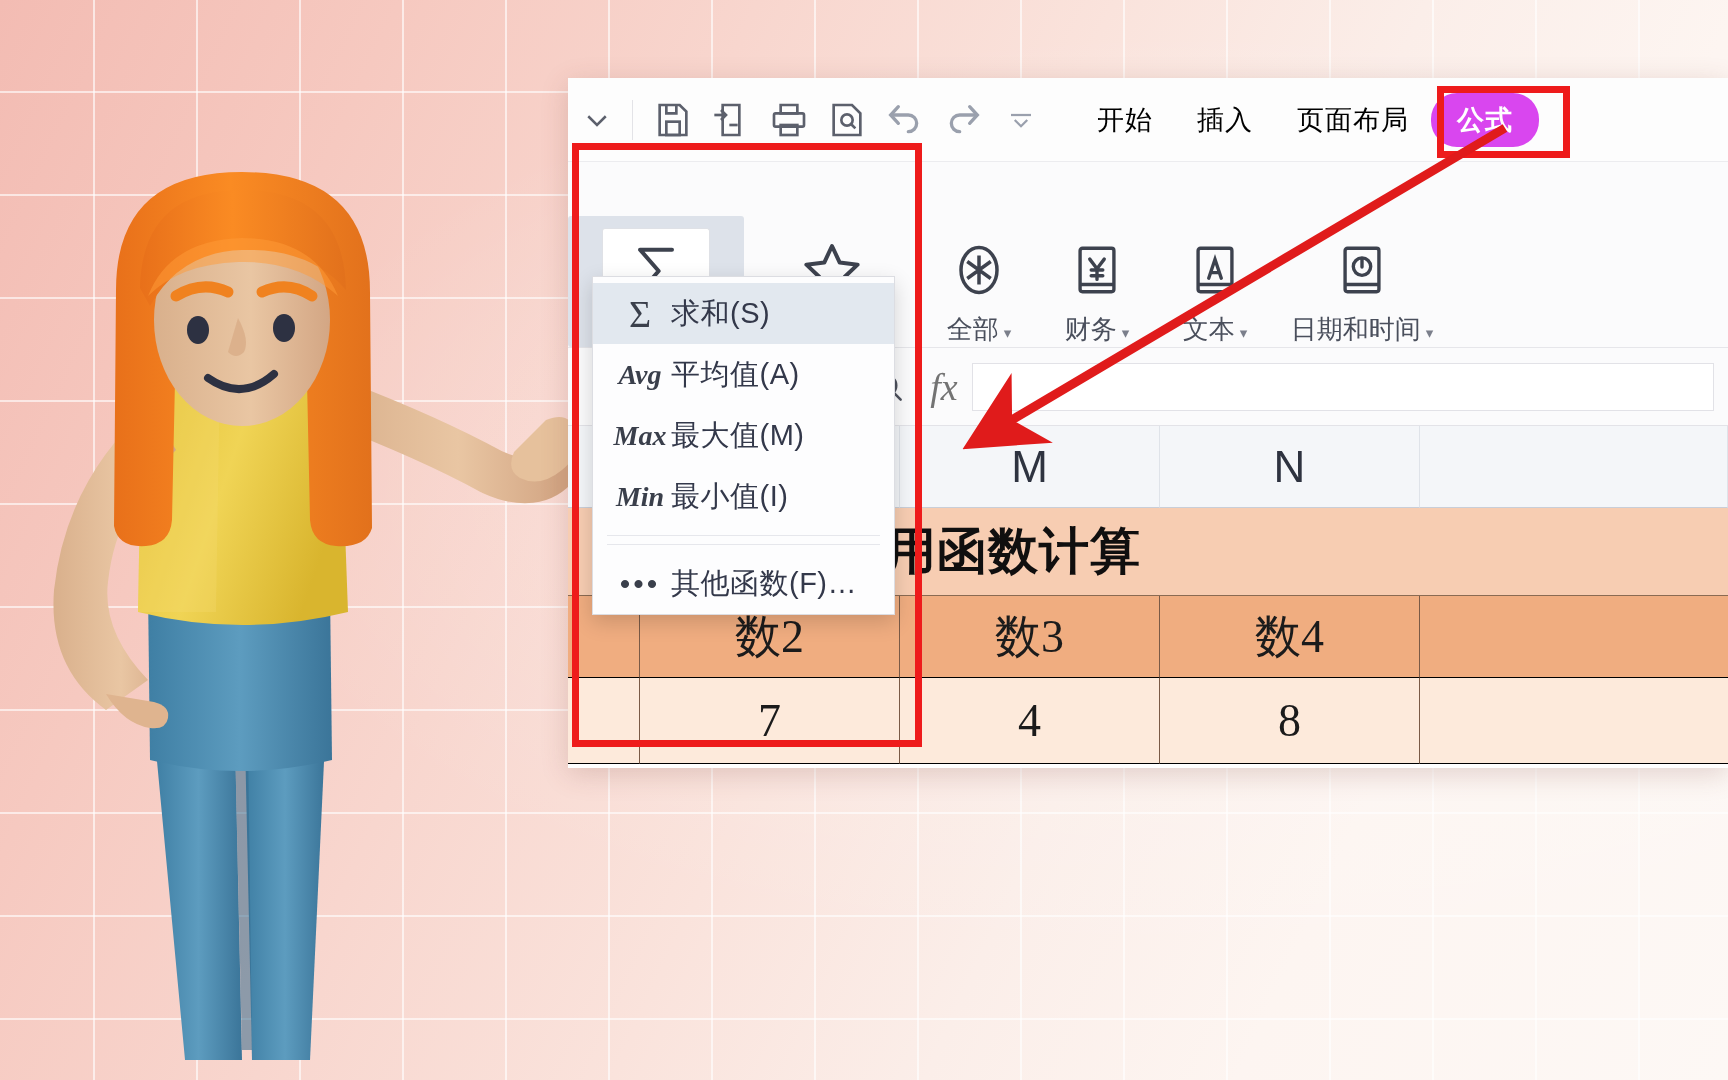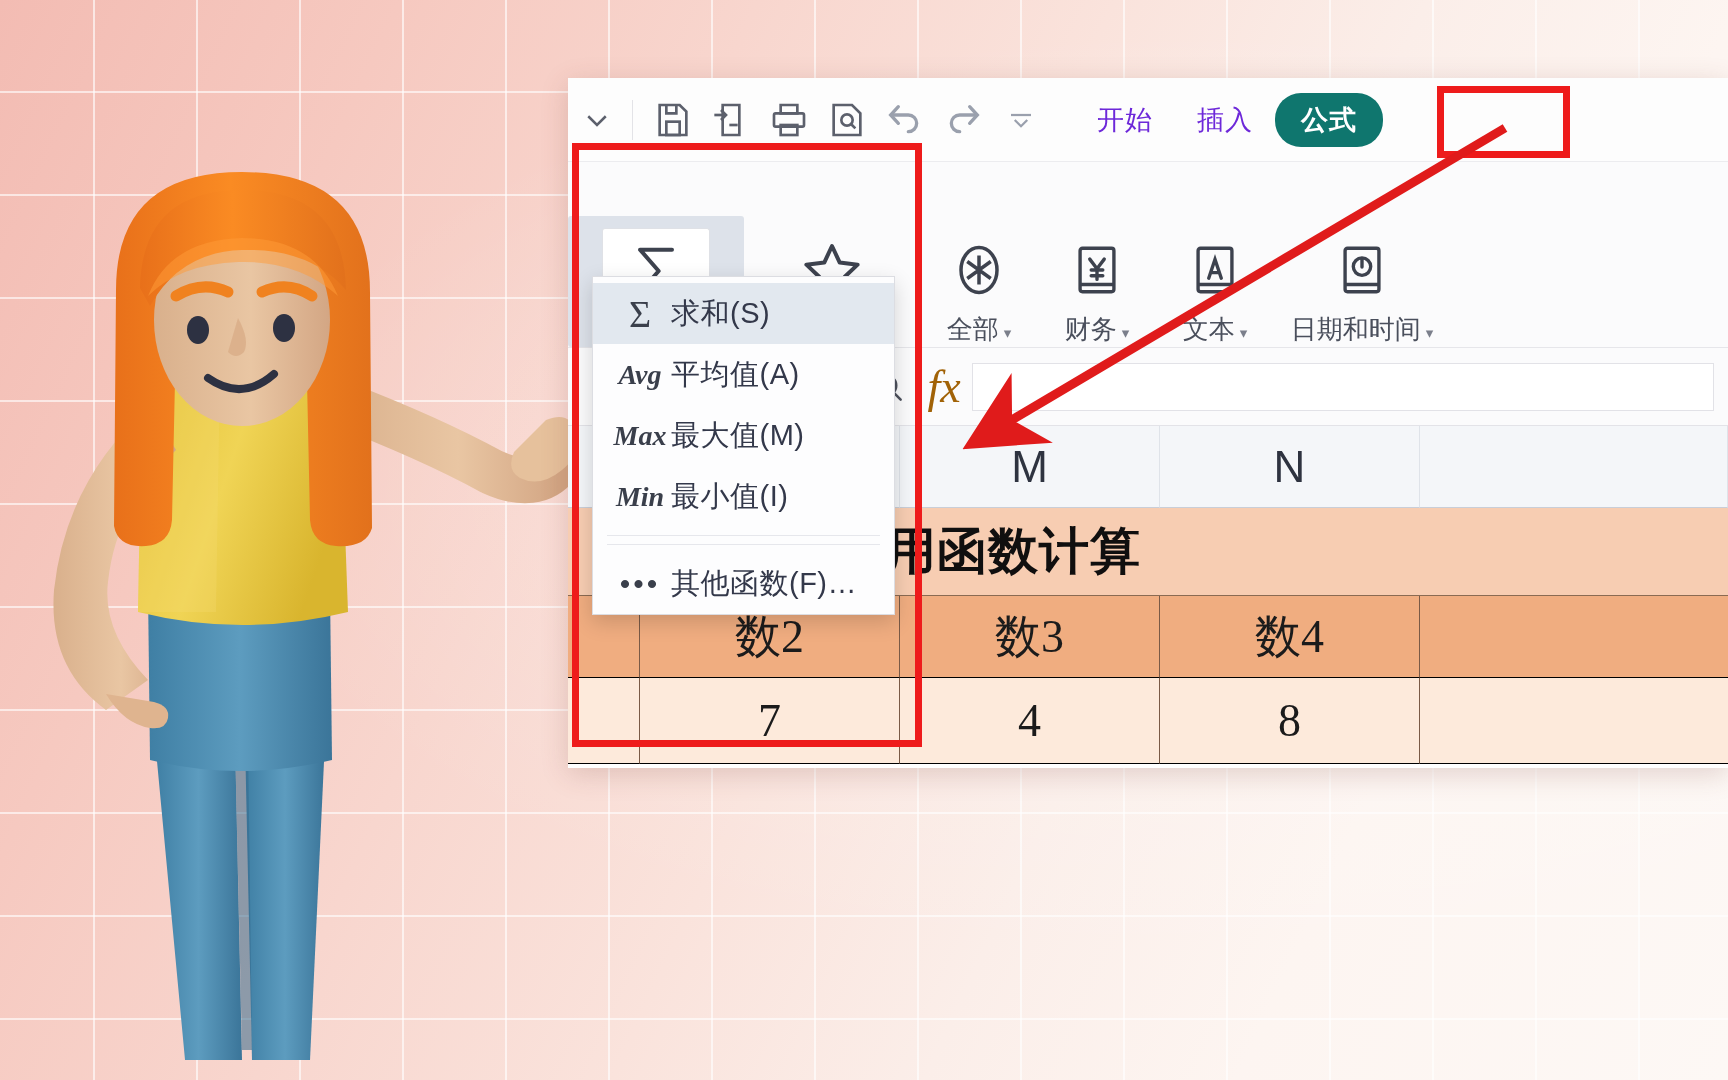--- a/index.html
+++ b/index.html
@@ -53,25 +53,25 @@
     background:#fdfdfd;
     display:flex; align-items:center;
     border-bottom:1px solid #ececef;
   }
   .qa-left { display:flex; align-items:center; padding-left:6px; gap:2px; }
   .qa-caret { width:46px; height:46px; display:flex; align-items:center; justify-content:center; }
   .qa-sep { width:1px; height:40px; background:#e3e3e7; margin:0 10px; }
   .qa-btn { width:56px; height:52px; display:flex; align-items:center; justify-content:center; border-radius:5px; }
   .tabs { display:flex; align-items:center; gap:0px; margin-left:26px; }
   .tab {
-    font-size:27px; color:#6d28d9; padding:8px 22px;
+    font-size:27px; color:#000000; padding:8px 22px;
     letter-spacing:1px; white-space:nowrap;
   }
   .tab.active {
-    background:#0f766e; color:#ffffff; border-radius:26px;
+    background:#d946ef; color:#ffffff; border-radius:26px;
     padding:9px 26px; font-weight:600;
   }
 
   
   #ribbon {
     position:relative; height:186px; background:#fbfbfc;
     border-bottom:1px solid #e6e6ea;
     display:flex; align-items:flex-end; padding-top:14px;
   }
   .rib-item {
@@ -85,21 +85,21 @@
   }
   .rib-lbl .car { font-size:15px; color:#7b7f8b; position:relative; top:-5px;}
   .rib-item.wide { width:176px; }
   .rib-item.sel .rib-ico { background:#ffffff; border:1px solid #dfe1e6; border-bottom:none; width:108px; border-radius:3px 3px 0 0;}
   .rib-item.sel { background:#dde2ea; border-radius:3px; }
 
   
   #fbar { height:78px; background:#fbfbfc; display:flex; align-items:center; padding-left:4px; border-bottom:1px solid #e3e3e8; }
   #namebox { width:288px; height:46px; }
   .fb-ico { width:56px; display:flex; align-items:center; justify-content:center; }
-  .fx { font-family:"Liberation Serif", serif; font-style:italic; font-size:46px; color:#a16207; }
+  .fx { font-family:"Liberation Serif", serif; font-style:italic; font-size:38px; color:#737373; }
   #fx-input { flex:1; height:48px; background:#fff; border:1px solid #e2e2e7; margin-right:14px; }
 
   
   #sheet { position:relative; height:342px; background:#fff; overflow:hidden; }
   .colhdr { display:flex; height:82px; background:#f4f6f9; }
   .colhdr .ch {
     border-right:1px solid #dfe3e9; border-bottom:1px solid #c9ced8;
     display:flex; align-items:center; justify-content:center;
     font-size:44px; color:#2e3340; font-family:"Liberation Sans", sans-serif;
   }
@@ -263,20 +263,21 @@
         <svg width="30" height="30" viewBox="0 0 24 24" fill="none" stroke="#9aa0ad" stroke-width="1.8">
           <path d="M4 8h16"></path>
             <polyline points="7,12 12,17 17,12"></polyline>
         </svg>
       </div>
     </div>
 
     <div class="tabs">
       <div class="tab">开始</div>
       <div class="tab">插入</div>
+      <div class="tab">页面布局</div>
       <div class="tab active">公式</div>
     </div>
   </div>
 
   <div id="ribbon">
 
     <div class="rib-item wide sel">
       <div class="rib-ico">
         <svg width="64" height="64" viewBox="0 0 24 24" fill="none" stroke="#3d424e" stroke-width="1.5" stroke-linejoin="round" stroke-linecap="round">
           <polyline points="18,4 6,4 13,12 6,20 18,20"></polyline>

